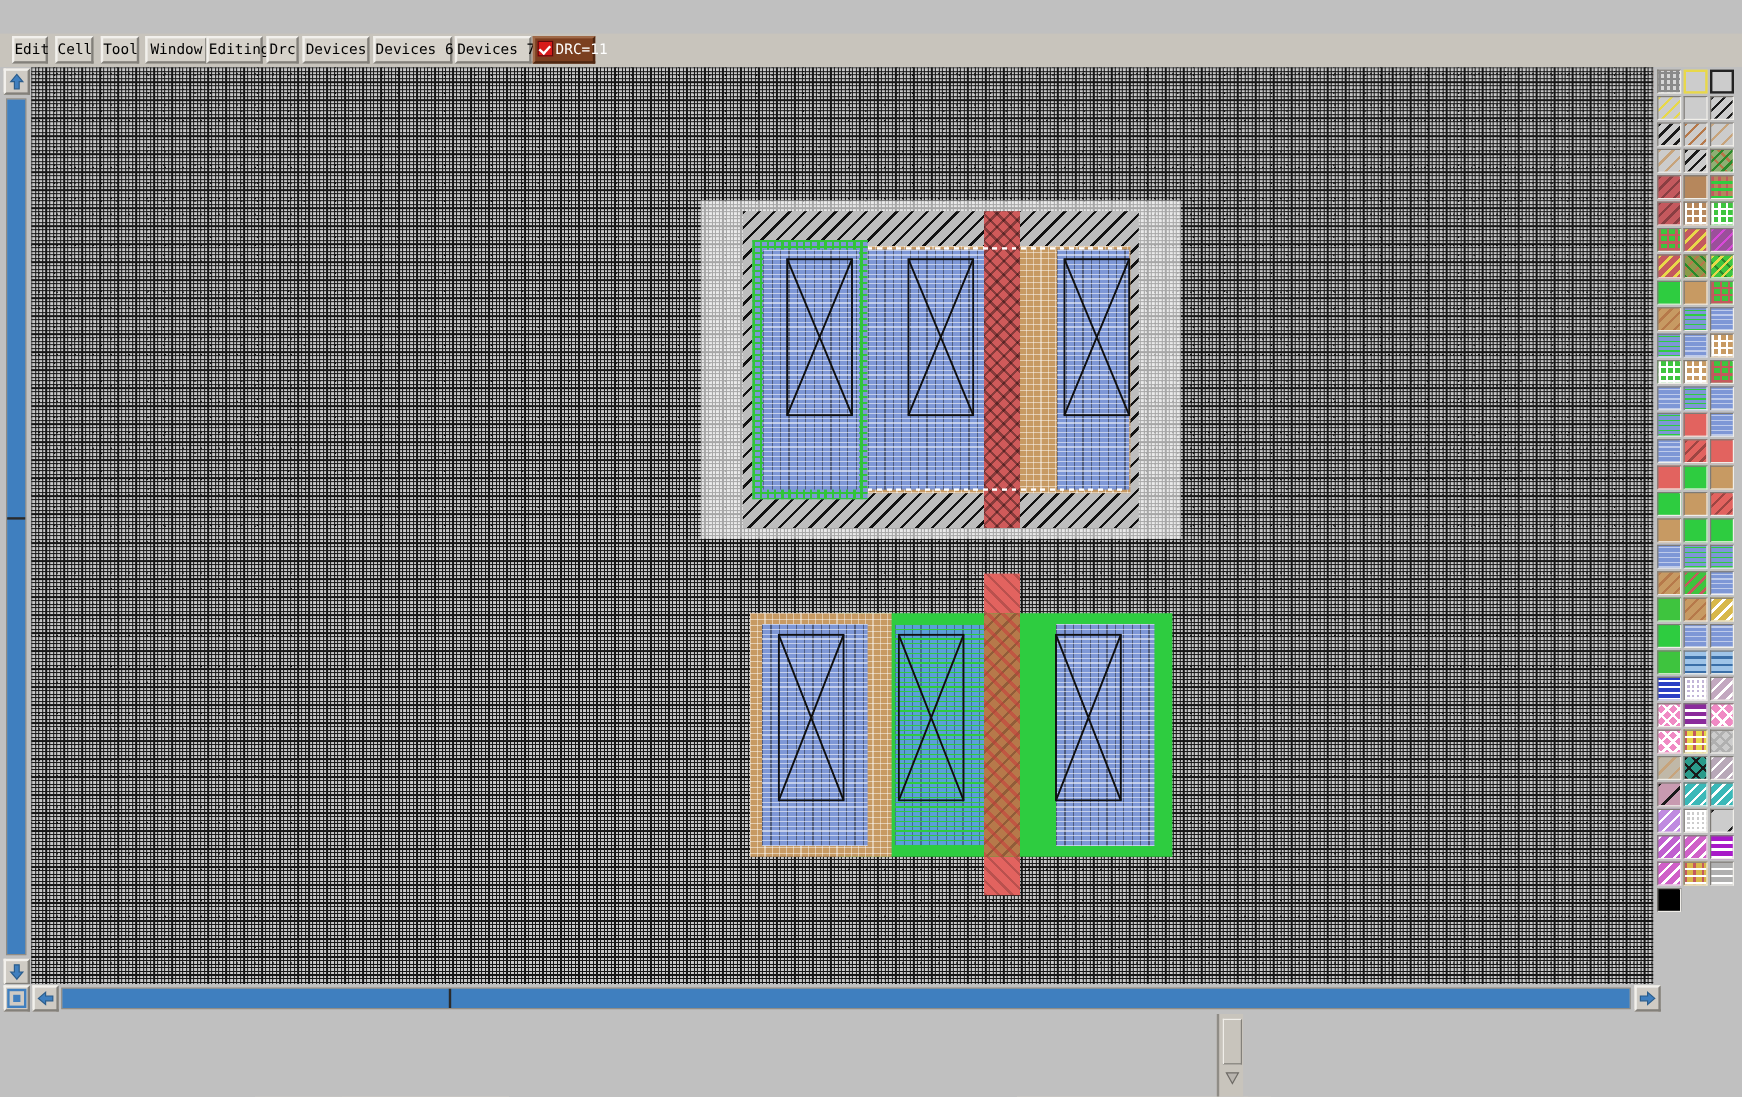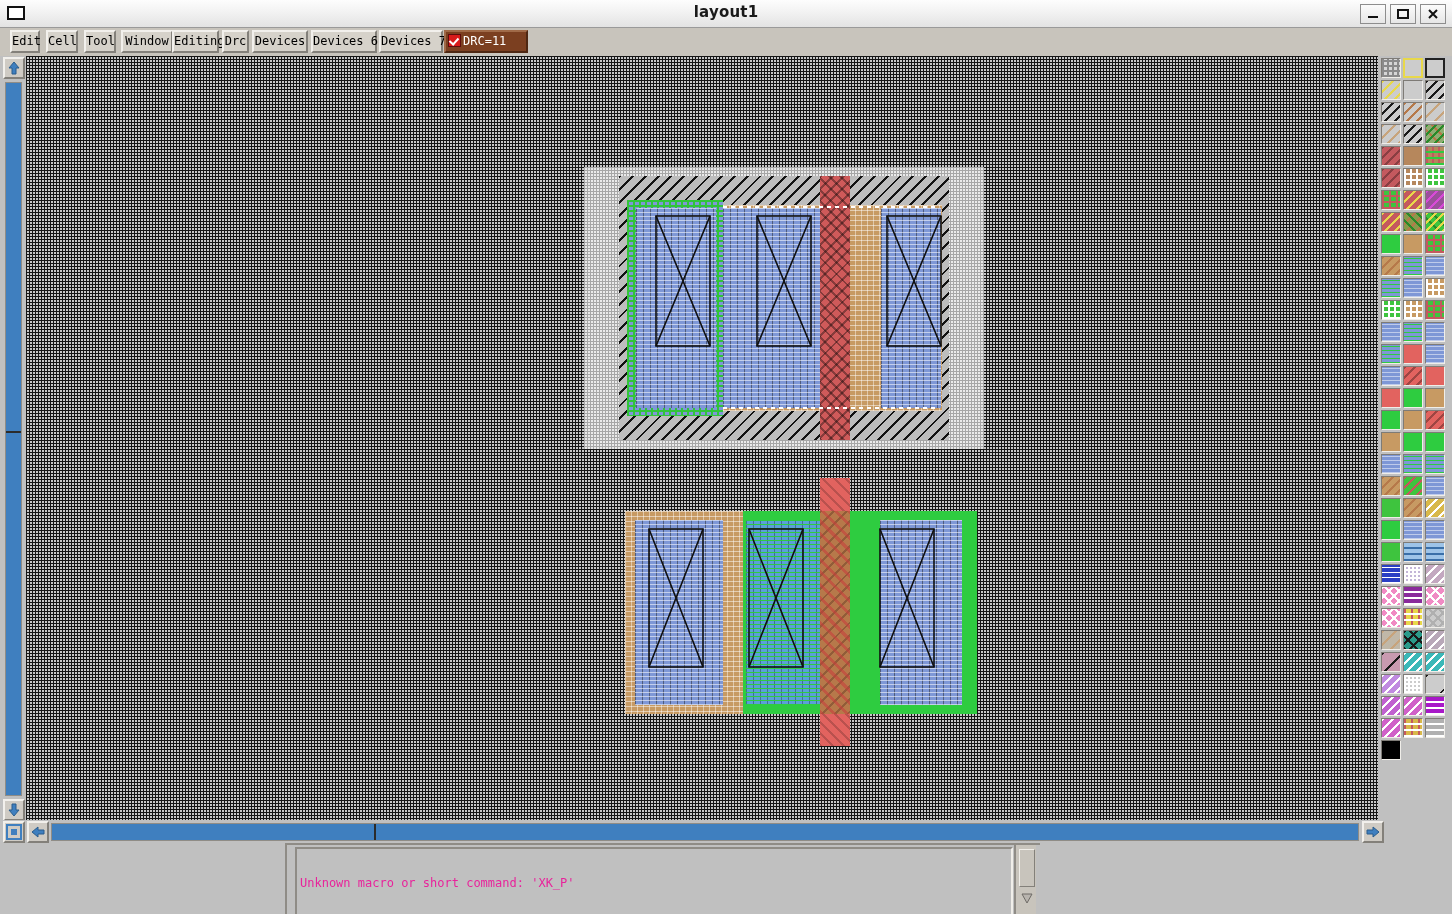--- a/index.html
+++ b/index.html
@@ -348,52 +348,33 @@
   #bottom-fill-r {
     position: absolute; left: 1040px; top: 844px; width: 412px; height: 70px;
     background: #c0c0c0;
   }
 </style>
 </head>
 <body>
 
 <div id="app">
 
-  <div id="titlebar">
-    <div id="win-icon"></div>
-    <div id="title-text">layout1</div>
-    <div class="wbtn" id="btn-min">
-      <svg width="14" height="12" viewBox="0 0 14 12">
-          <rect x="2" y="8" width="10" height="2" fill="#111"></rect>
-        </svg>
-    </div>
-    <div class="wbtn" id="btn-max">
-      <svg width="14" height="12" viewBox="0 0 14 12">
-          <rect x="2" y="2" width="10" height="8" fill="none" stroke="#111" stroke-width="2"></rect>
-        </svg>
-    </div>
-    <div class="wbtn" id="btn-close">
-      <svg width="14" height="12" viewBox="0 0 14 12">
-          <path d="M3 2 L11 10 M11 2 L3 10" stroke="#111" stroke-width="2" fill="none"></path>
-        </svg>
-    </div>
-  </div>
 
   <div id="menubar">
     <div class="menu-btn" style="left:10px;width:30px">Edit</div>
     <div class="menu-btn" style="left:46px;width:32px">Cell</div>
     <div class="menu-btn" style="left:84px;width:32px">Tool</div>
     <div class="menu-btn" style="left:121px;width:52px">Window</div>
     <div class="menu-btn" style="left:172px;width:47px">Editing</div>
     <div class="menu-btn" style="left:222px;width:27px">Drc</div>
     <div class="menu-btn" style="left:252px;width:56px">Devices</div>
     <div class="menu-btn" style="left:311px;width:66px">Devices 6</div>
     <div class="menu-btn" style="left:379px;width:64px">Devices 7</div>
 
-    <div id="drc-btn" style="left:444px;width:84px">
+    <div id="drc-btn" style="left:444px;width:52px">
       <span id="drc-check"></span><span>DRC=11</span>
     </div>
 
     <div id="status-bar">
       <span>Loaded: (UNNAMED) Editing: (UNNAMED) Tool: box   Technology: sky130A</span>
       <span id="coord-readout">(-0.8 +2.8) +0.2 +1.45 microns</span>
     </div>
   </div>
 
   <div id="vscroll-col">
@@ -760,27 +741,20 @@
     <div id="hsb-right">
       <svg width="18" height="18" viewBox="0 0 18 18">
           <path d="M15 9 L9 14 L9 11 L3 11 L3 7 L9 7 L9 4 Z" fill="#3f7fbf" stroke="#2b5d8c"></path>
         </svg>
     </div>
   </div>
 
   <div id="bottom-fill"></div>
   <div id="bottom-fill-r"></div>
 
-  <div id="console-win">
-    <div id="console-text">
-      <div class="con-err">Unknown macro or short command: 'XK_P'</div>
-      
-      
-    </div>
-  </div>
   <div id="console-sb">
     <div id="console-sb-thumb"></div>
     <div id="console-sb-down">
       <svg width="16" height="16" viewBox="0 0 16 16">
           <path d="M3 4 L13 4 L8 13 Z" fill="#b8b4ae" stroke="#6e6b66"></path>
         </svg>
     </div>
   </div>
 
 </div>

